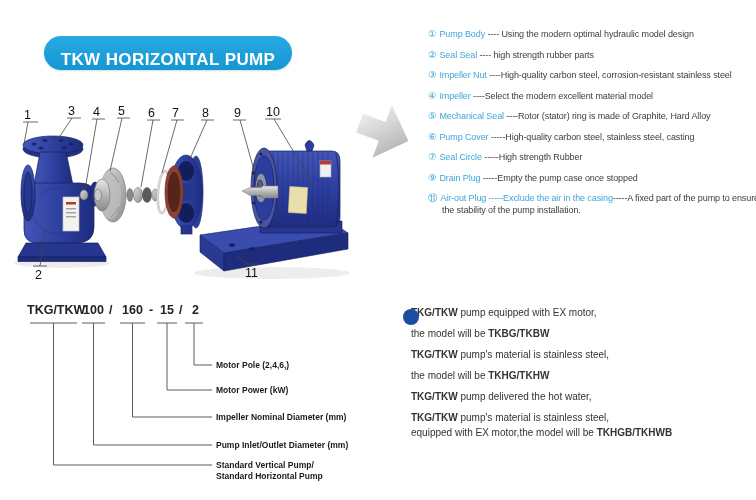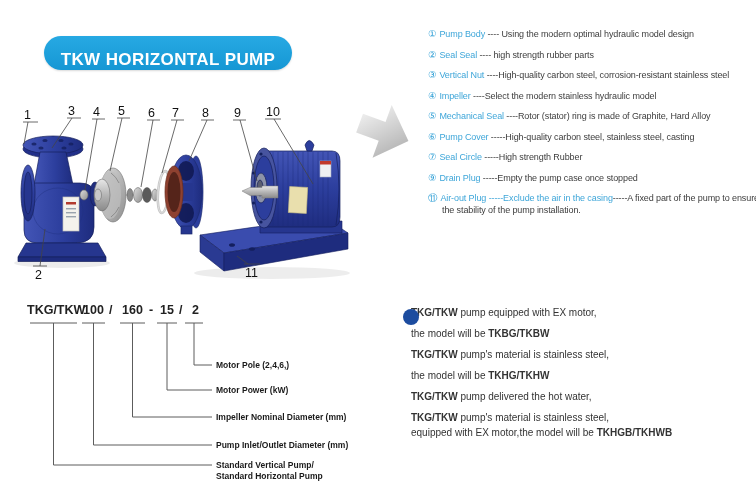--- a/index.html
+++ b/index.html
@@ -216,22 +216,22 @@
         <stop offset="0" stop-color="#fbfbfb"></stop>
           <stop offset="1" stop-color="#a5a5a5"></stop>
       </linearGradient>
     </defs>
     <path d="M2,30 L26,30 L26,12 L54,40 L26,68 L26,50 L2,50 Z" fill="url(#gArr)" transform="rotate(20 28 40)"></path>
   </svg>
 
   <div class="parts">
     <div class="pitem"><span class="pnum">①</span><span class="pname">Pump Body</span><span class="pdesc"> ---- Using the modern optimal hydraulic model design</span></div>
     <div class="pitem"><span class="pnum">②</span><span class="pname">Seal Seal</span><span class="pdesc"> ---- high strength rubber parts</span></div>
-    <div class="pitem"><span class="pnum">③</span><span class="pname">Vertical Nut</span><span class="pdesc"> ----High-quality carbon steel, corrosion-resistant stainless steel</span></div>
-    <div class="pitem"><span class="pnum">④</span><span class="pname">Impeller</span><span class="pdesc"> ----Select the modern stainless hydraulic model</span></div>
+    <div class="pitem"><span class="pnum">③</span><span class="pname">Impeller Nut</span><span class="pdesc"> ----High-quality carbon steel, corrosion-resistant stainless steel</span></div>
+    <div class="pitem"><span class="pnum">④</span><span class="pname">Impeller</span><span class="pdesc"> ----Select the modern excellent material model</span></div>
     <div class="pitem"><span class="pnum">⑤</span><span class="pname">Mechanical Seal</span><span class="pdesc"> ----Rotor (stator) ring is made of Graphite, Hard Alloy</span></div>
     <div class="pitem"><span class="pnum">⑥</span><span class="pname">Pump Cover</span><span class="pdesc"> -----High-quality carbon steel, stainless steel, casting</span></div>
     <div class="pitem"><span class="pnum">⑦</span><span class="pname">Seal Circle</span><span class="pdesc"> -----High strength Rubber</span></div>
     <div class="pitem"><span class="pnum">⑨</span><span class="pname">Drain Plug</span><span class="pdesc"> -----Empty the pump case once stopped</span></div>
     <div class="pitem"><span class="pnum">⑪</span><span class="pname">Air-out Plug</span><span class="pname"> -----Exclude the air in the casing</span><span class="pdesc">-----A fixed part of the pump to ensure the stability of the pump installation.</span></div>
   </div>
 
   <svg class="model-svg" width="350" height="195" viewBox="0 0 350 195">
     <g>
       <text class="mseg" x="7" y="16">TKG/TKW</text>

